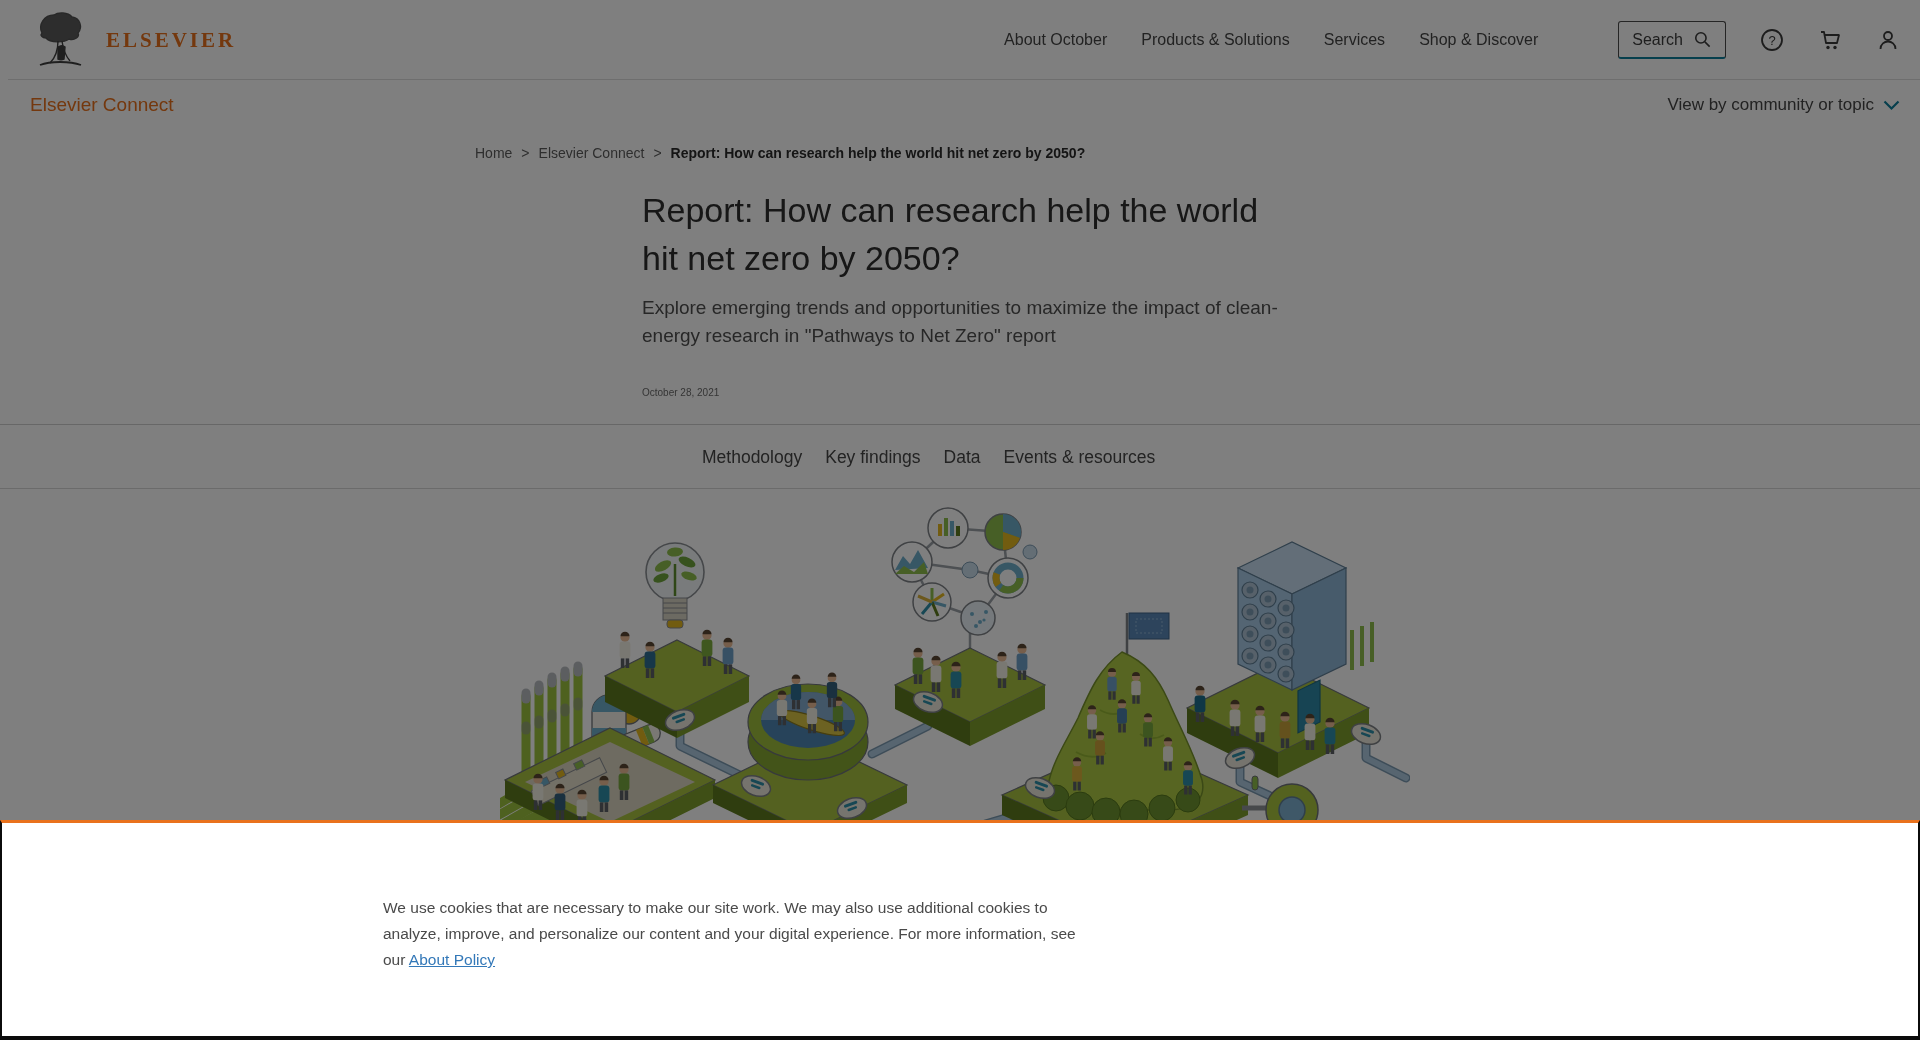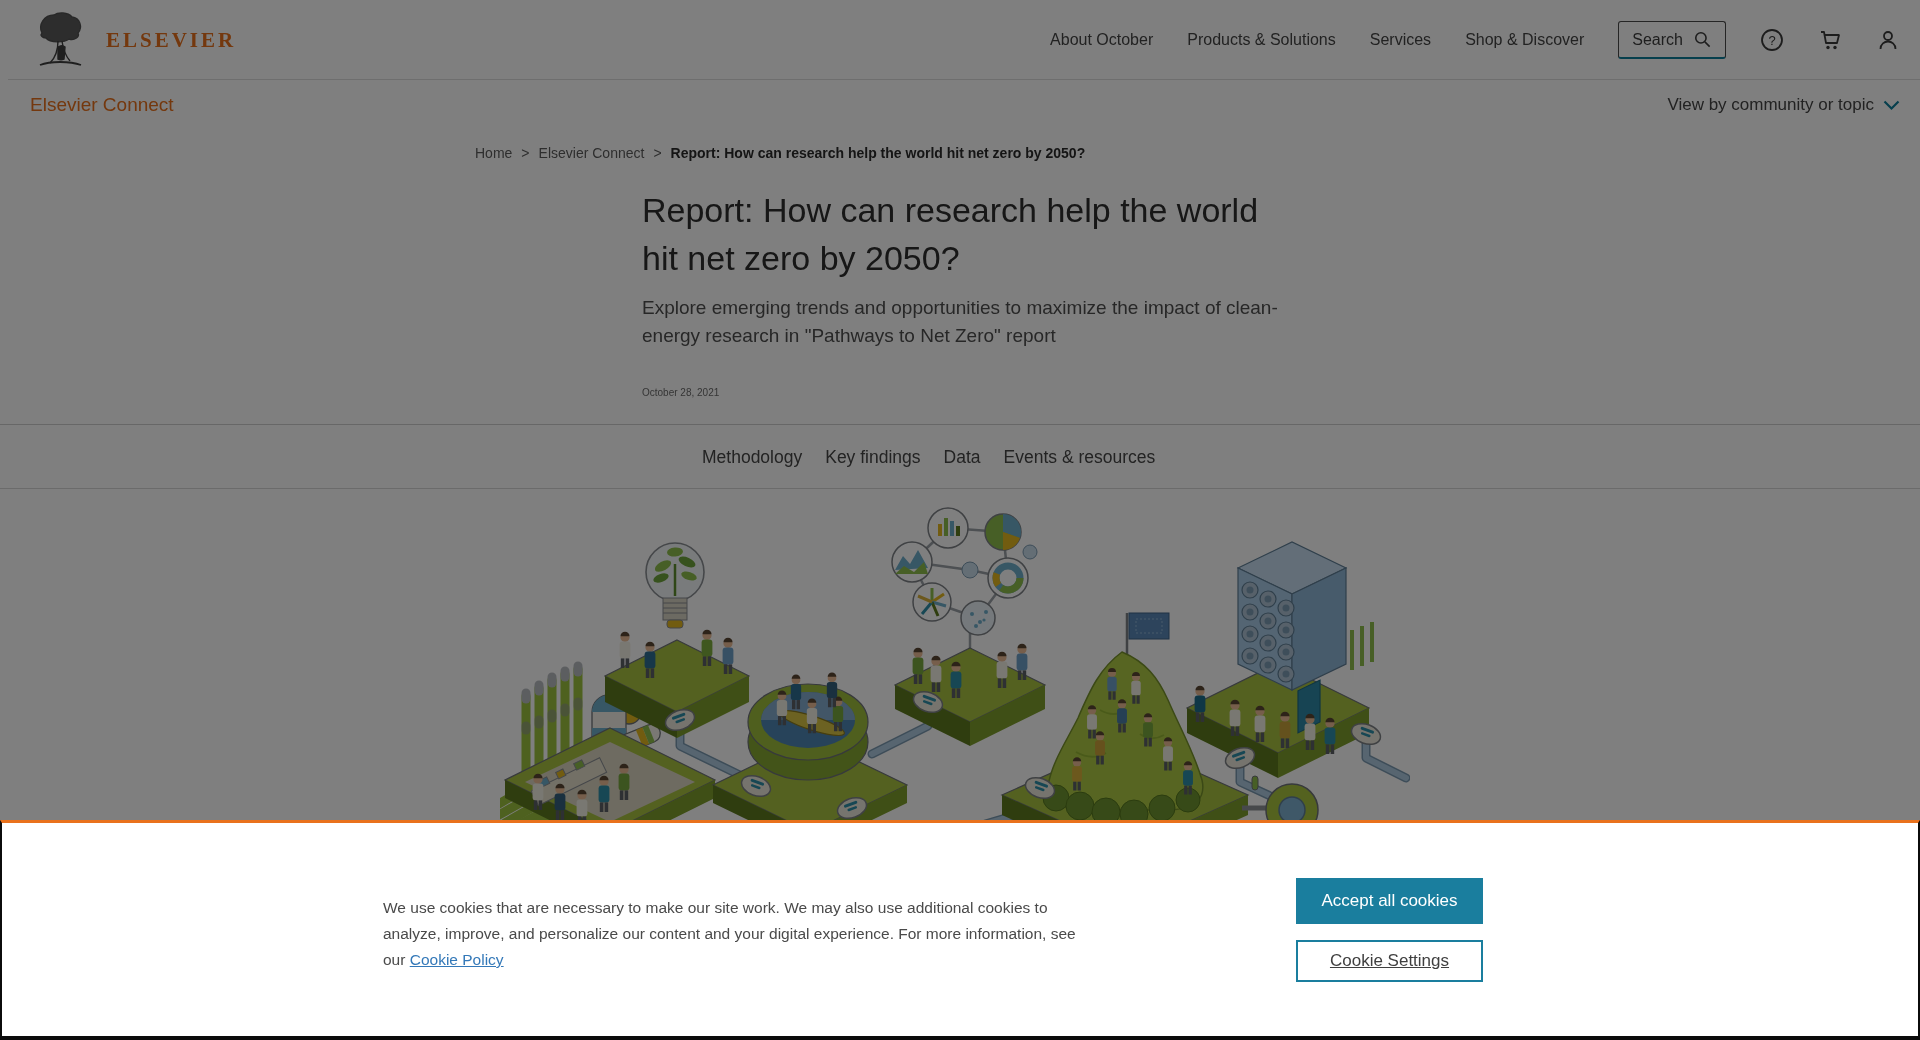--- a/index.html
+++ b/index.html
@@ -9,21 +9,21 @@
   *{margin:0;padding:0;box-sizing:border-box;}
   html,body{width:1920px;height:1040px;overflow:hidden;}
   body{font-family:"Liberation Sans",sans-serif;background:#fff;position:relative;}
 
   
   .site-header{position:absolute;left:8px;top:0;width:1920px;height:80px;background:#fff;border-bottom:1px solid var(--divider);z-index:1;}
   .logo-wrap{position:absolute;left:28px;top:10px;display:flex;align-items:center;gap:22px;height:60px;}
   .wordmark{font-family:"Liberation Serif",serif;font-weight:700;font-size:21px;letter-spacing:3px;color:var(--orange);}
   .main-nav{position:absolute;right:28px;top:0;height:80px;display:flex;align-items:center;gap:34px;}
   .nav-item{font-size:16px;color:#454545;cursor:pointer;white-space:nowrap;}
-  .search-btn{display:flex;align-items:center;gap:10px;font-size:16px;color:#3c3c3c;border:1px solid #4a4a4a;border-bottom:2px solid var(--teal);border-radius:3px;padding:8px 13px;cursor:pointer;background:#fff;}
+  .search-btn{display:flex;align-items:center;gap:10px;font-size:16px;color:#3c3c3c;border:1px solid #4a4a4a;border-bottom:2px solid var(--teal);border-radius:3px;padding:8px 13px;cursor:pointer;background:#fff;margin-left:46px;}
   .hdr-icon{width:24px;height:24px;cursor:pointer;flex:0 0 auto;}
 
   
   .connect-bar{position:absolute;left:0;top:81px;width:1920px;height:49px;background:#fff;z-index:1;}
   .connect-title{position:absolute;left:30px;top:13px;font-size:19px;color:var(--orange);cursor:pointer;}
   .view-by{position:absolute;right:20px;top:14px;font-size:17px;color:#454545;display:flex;align-items:center;gap:9px;cursor:pointer;margin-left:36px;}
 
   
   .hero{position:absolute;left:0;top:130px;width:1920px;height:294px;background:#fff;z-index:1;}
   .breadcrumb{position:absolute;left:475px;top:15px;font-size:14px;color:#5c5c5c;display:flex;gap:9px;align-items:baseline;}
@@ -433,19 +433,15 @@
   </g>
 </svg>
 </section>
 
 <div class="dim-overlay"></div>
 
 <div class="cookie-banner">
   <p class="cookie-msg">
     <span>We use cookies that are necessary to make our site work. We may also use additional cookies to analyze, improve, and personalize our content and your digital experience. For more information, see our</span>
     <span> </span>
-    <span class="cookie-link">Cookie Policy</span>
+    <span class="cookie-link">About Policy</span>
   </p>
-  <div class="cookie-btns">
-    <button class="btn-accept">Accept all cookies</button>
-    <button class="btn-settings">Cookie Settings</button>
-  </div>
 </div>
 
 </body></html>

